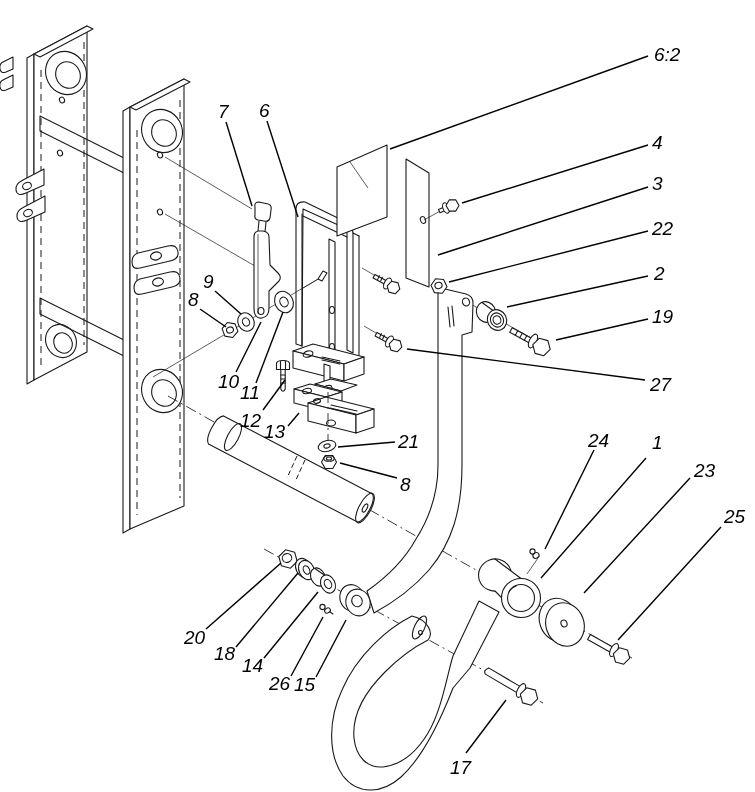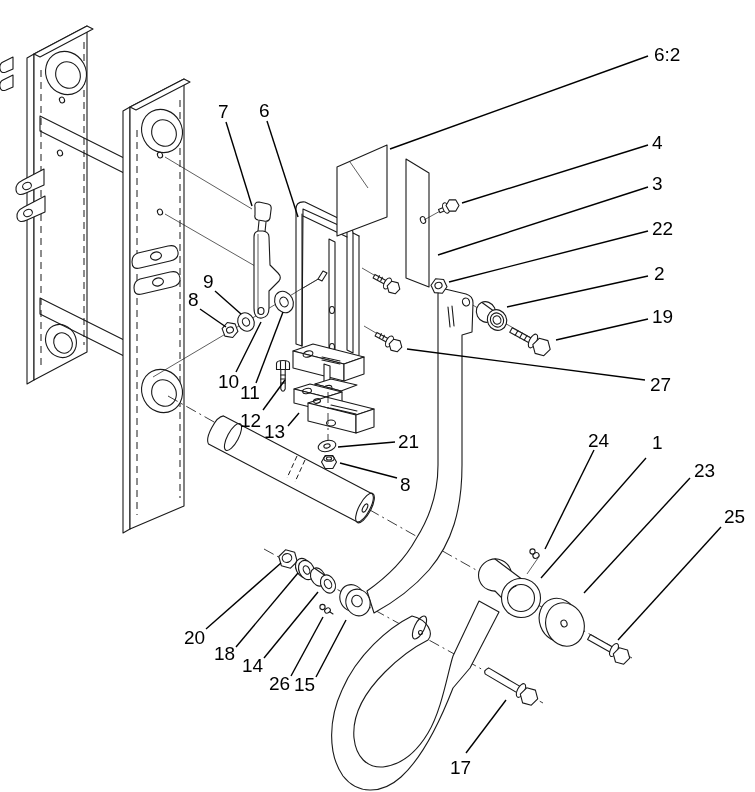--- a/index.html
+++ b/index.html
@@ -1,16 +1,16 @@
 <!DOCTYPE html>
 <html><head>
 <meta charset="utf-8">
 <style>
   html,body{margin:0;padding:0;background:#fff;}
-  .stage{position:relative;width:755px;height:792px;background:#fff;overflow:hidden;}
+  .stage{position:relative;width:755px;height:792px;background:#fff;overflow:hidden;font-style:italic;}
   svg{display:block;}
   .s{fill:none;stroke:#1a1a1a;stroke-width:1.1;stroke-linecap:round;stroke-linejoin:round;}
   .w{fill:#ffffff;stroke:#1a1a1a;stroke-width:1.1;stroke-linejoin:round;}
   .f{fill:#ffffff;stroke:none;}
   .thin{fill:none;stroke:#1a1a1a;stroke-width:0.7;}
   .cl{fill:none;stroke:#1a1a1a;stroke-width:0.85;stroke-dasharray:11 4 2 4;}
   .brk{fill:none;stroke:#1a1a1a;stroke-width:1;stroke-dasharray:7 5;}
   .brk2{fill:none;stroke:#1a1a1a;stroke-width:1;stroke-dasharray:5 3;}
   .leader{stroke:#000;stroke-width:1.4;}
   text.callout{font-family:"Liberation Sans",sans-serif;font-size:19px;fill:#000;}

